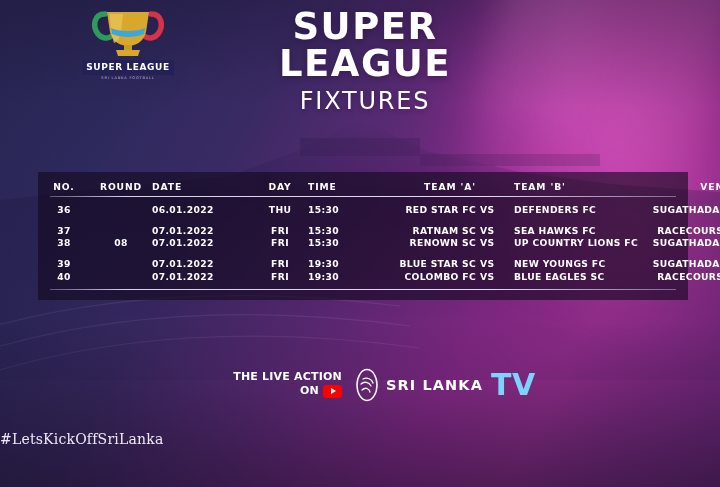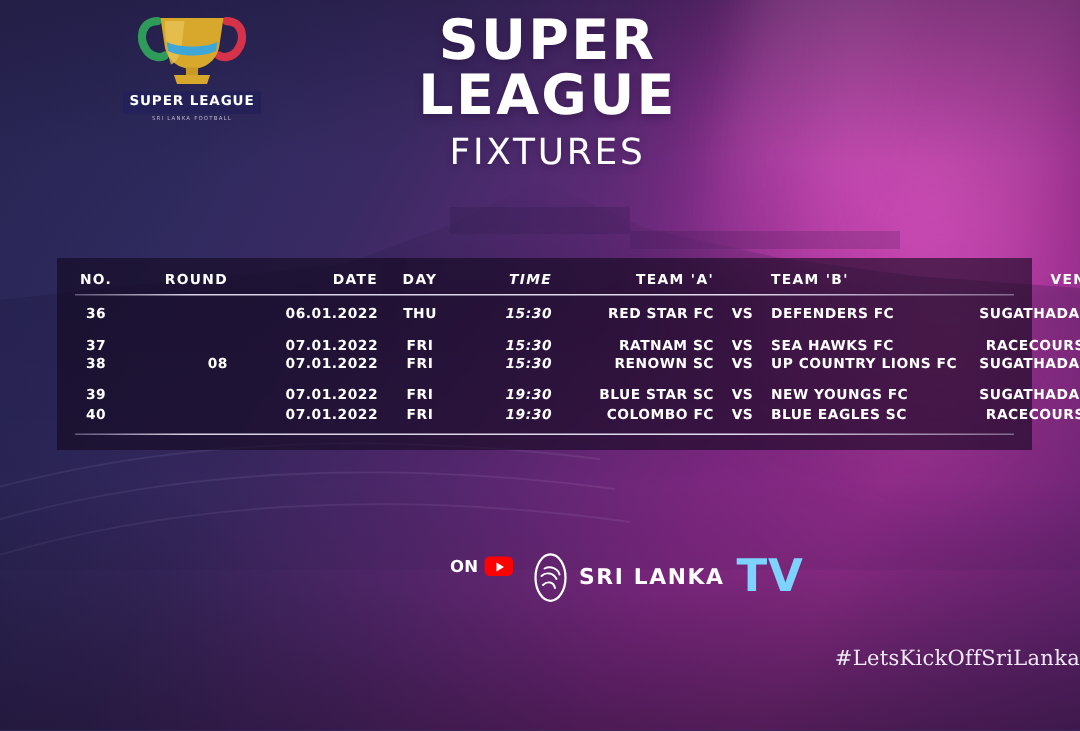--- a/index.html
+++ b/index.html
@@ -151,26 +151,26 @@
     left: 0; right: 0;
     height: 13px;
     display: grid;
     grid-template-columns: 52px 62px 100px 56px 60px 112px 30px 142px 136px;
     align-items: center;
     font-family: "DejaVu Sans", sans-serif;
   }
   .grid-row > div { line-height: 1; white-space: nowrap; }
 
   .c-no    { text-align: center; }
-  .c-round { text-align: right; }
-  .c-date  { text-align: right; }
+  .c-round { text-align: center; }
+  .c-date  { text-align: left; }
   .c-day   { text-align: center; }
-  .c-time  { text-align: right; font-style: italic; }
+  .c-time  { text-align: left; }
   .c-teama { text-align: right; padding-right: 4px; }
-  .c-vs    { text-align: center; }
+  .c-vs    { text-align: left; }
   .c-teamb { text-align: left; padding-left: 4px; }
   .c-venue { text-align: center; }
 
   .header-row > div {
     color: #ffffff;
     font-size: 9.2px;
     font-weight: 700;
     letter-spacing: 0.9px;
   }
   .data-row > div {
@@ -250,21 +250,21 @@
     font-weight: 700;
     letter-spacing: 0.5px;
     line-height: 1;
     margin-left: 2px;
     align-self: center;
   }
 
   .hashtag {
     position: absolute;
     left: 0; right: 0; top: 65px;
-    text-align: right;
+    text-align: left;
     color: #efe9f6;
     font-family: "DejaVu Serif", serif;
     font-size: 14px;
     letter-spacing: 0.2px;
   }
 </style>
 </head>
 <body>
 
 <div id="poster">
@@ -390,20 +390,21 @@
           <div class="c-teamb">BLUE EAGLES SC</div>
           <div class="c-venue">RACECOURSE STADIUM</div>
         </div>
         <div class="rule" style="top: 116.5px;"></div>
       </div>
   </div>
 
   <div class="footer">
 
     <div class="watch-block">
+      <div class="watch-line">THE LIVE ACTION</div>
       <div class="watch-on-row">
         <span class="watch-line">ON</span>
         <span class="yt-icon">
           <span class="yt-tri"></span>
         </span>
       </div>
     </div>
 
     <div class="fsl-logo">
       <svg class="ball-mark" viewBox="0 0 26 34">

